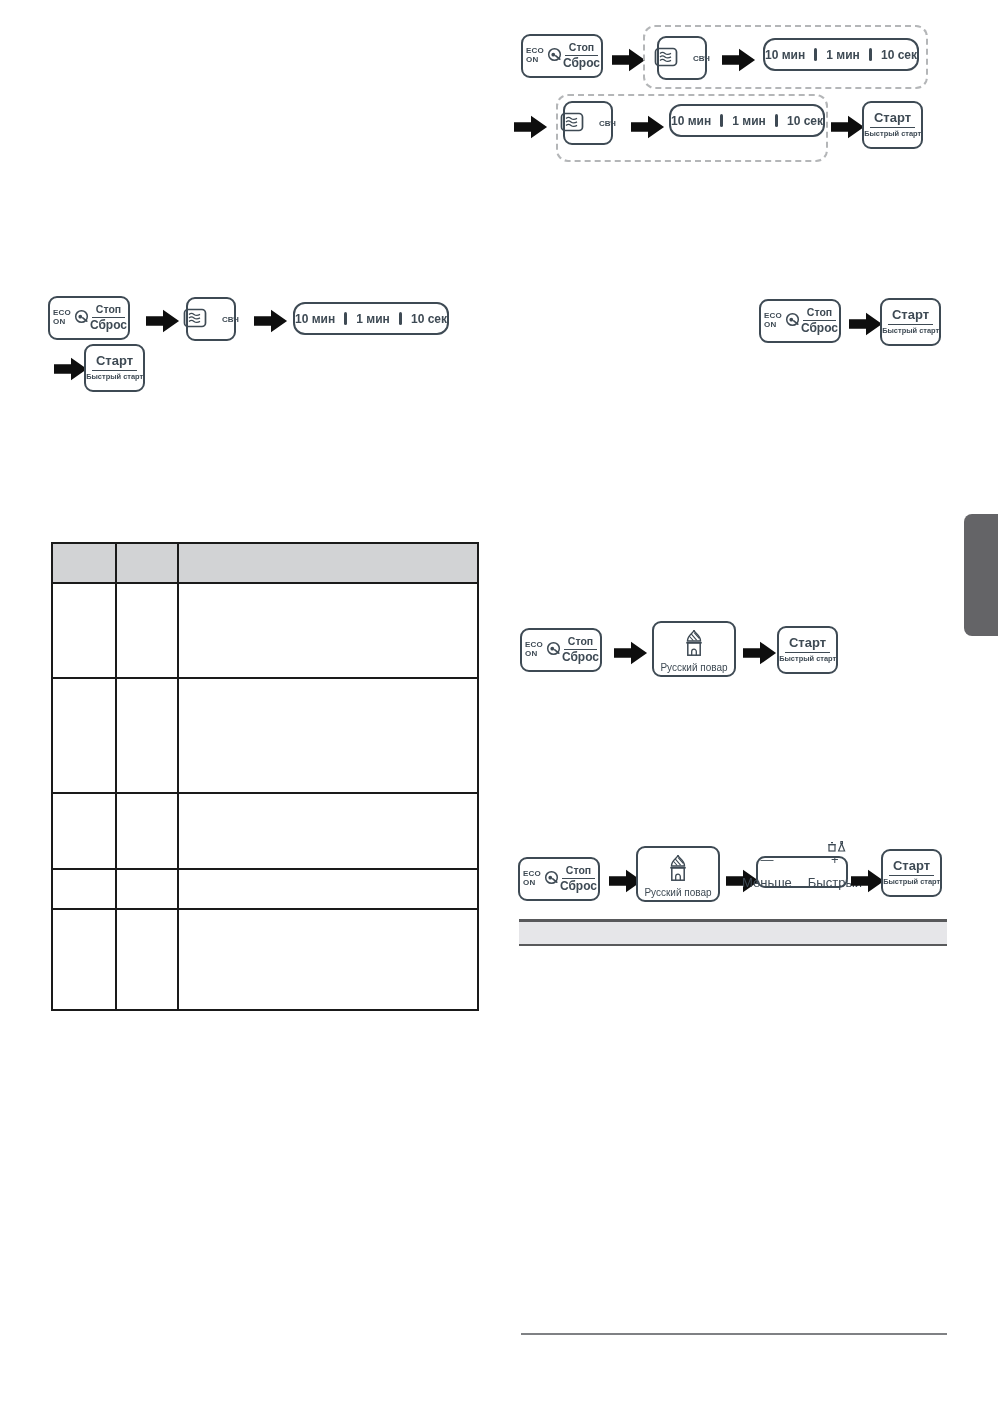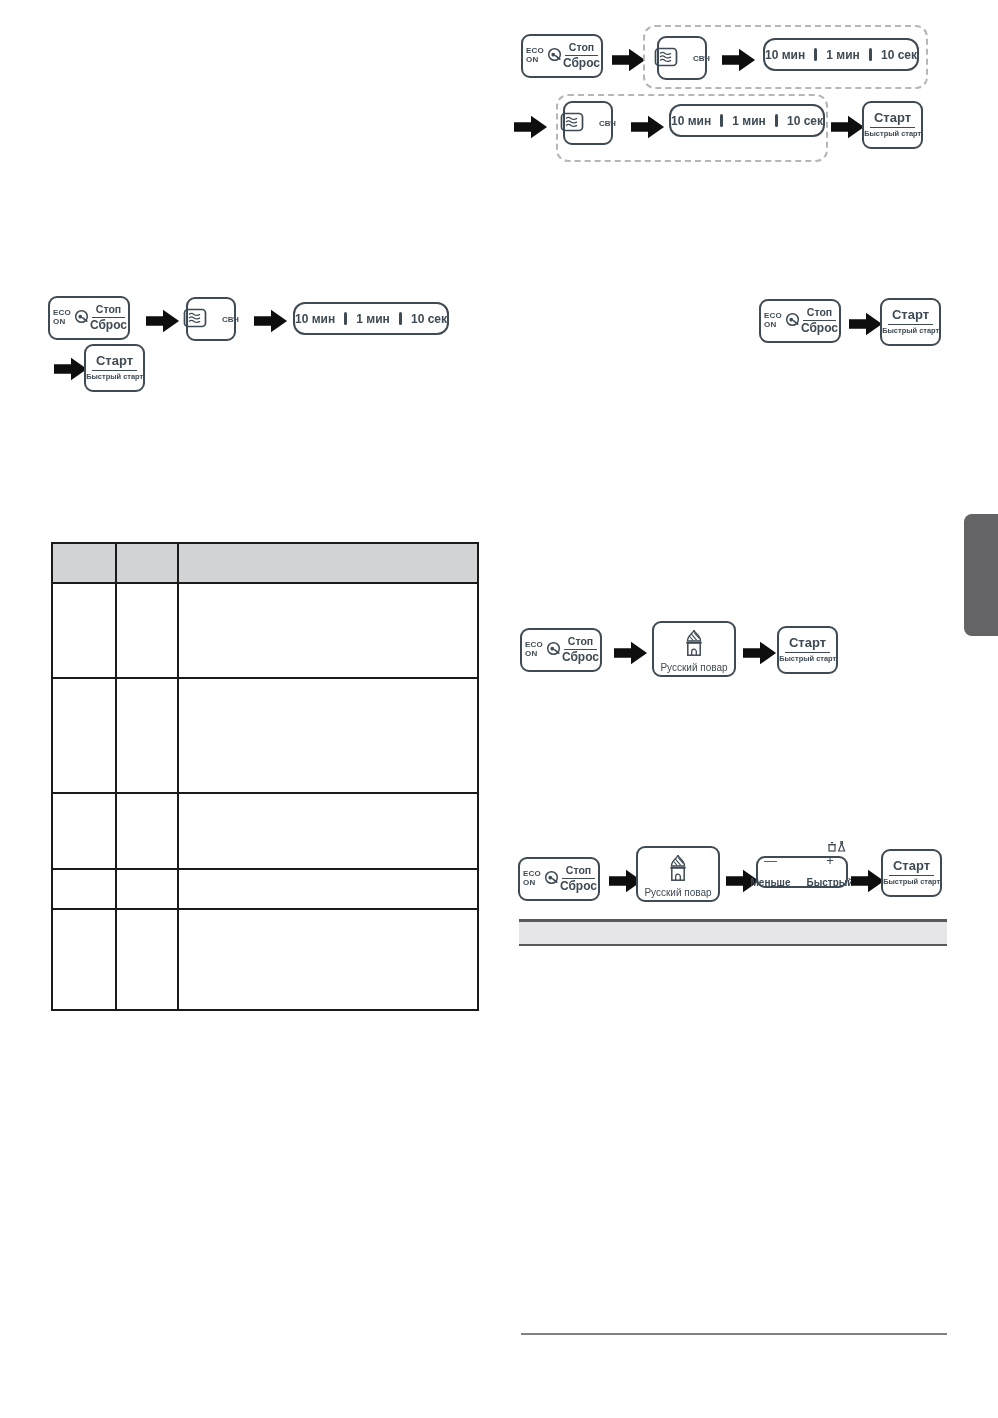--- a/index.html
+++ b/index.html
@@ -47,21 +47,21 @@
   .start-top{font-size:13px;font-weight:700;line-height:1.1;}
   .start-line{width:86%;border-top:1.5px solid var(--accent-color);margin:1px 0 2px;}
   .start-bot{font-size:8px;font-weight:700;white-space:nowrap;transform:scaleX(.93);line-height:1.1;}
   
   .chef-key{width:84px;height:56px;flex-direction:column;gap:2px;padding-top:3px;}
   .chef-label{font-size:10px;line-height:1;white-space:nowrap;}
   
   .portion-key{width:92px;height:32px;gap:16px;}
   .pcol{display:flex;flex-direction:column;align-items:center;line-height:1;}
   .psign{font-size:13px;font-weight:500;line-height:.8;}
-  .plabel{font-size:10px;font-weight:700;margin-top:11px;}
+  .plabel{font-size:13px;font-weight:400;margin-top:11px;}
   
   .arrow svg{display:block;}
   .dashed{border:2px dashed var(--dashed-border-color);border-radius:12px;background:transparent;}
   
   table.grid{border-collapse:collapse;table-layout:fixed;width:426px;}
   table.grid td{border:2px solid var(--table-border-color);padding:0;}
   table.grid tr.hdr td{background:var(--table-header-fill);}
   
   .gray-bar{background:var(--gray-bar-fill);border-top:3px solid var(--gray-bar-border);border-bottom:2px solid var(--gray-bar-border);}
   .side-tab{background:var(--side-tab-color);border-radius:8px 0 0 8px;}

